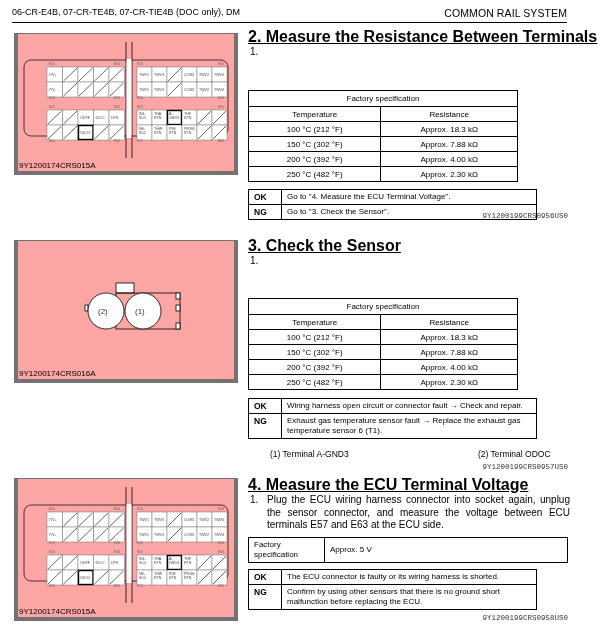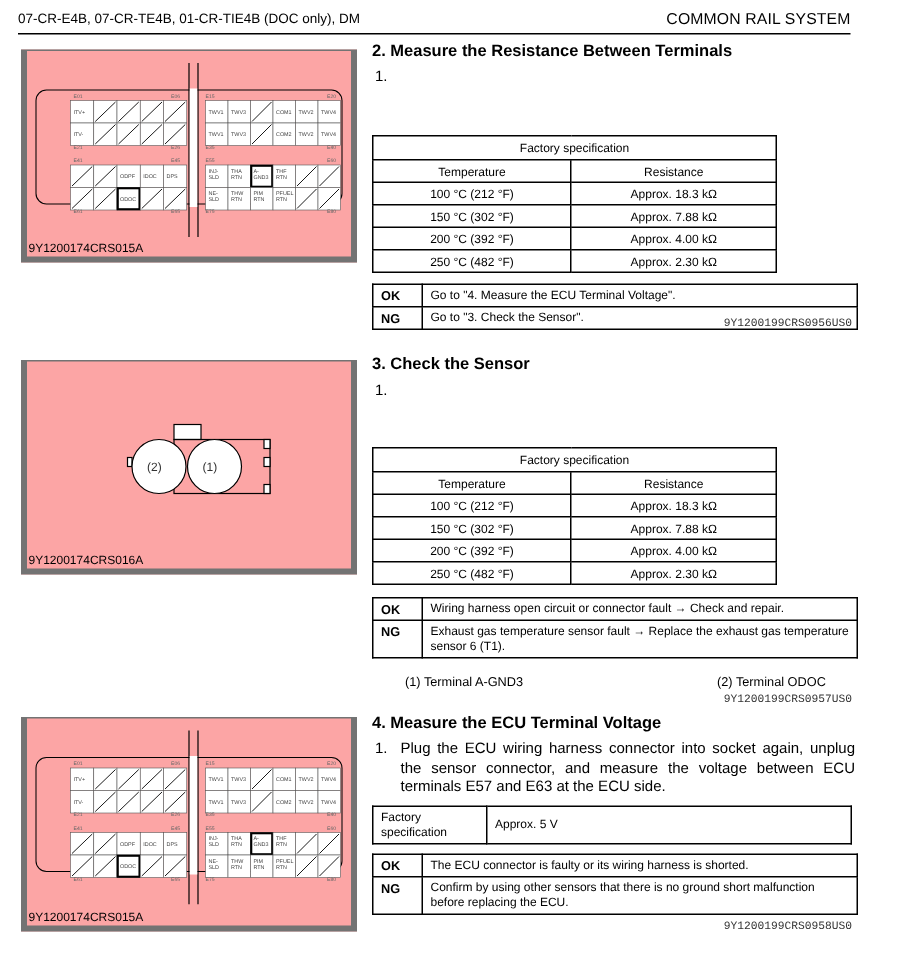--- a/index.html
+++ b/index.html
@@ -13,44 +13,44 @@
   .figbox .figcap { position: absolute; left: 1px; bottom: 1px; font-size: 8px; }
   .fig1 { top: 33px; height: 137px; }
   .fig2 { top: 240px; height: 138px; }
   .fig3 { top: 478px; height: 138px; }
 
   .ecu-svg text { font-family: "Liberation Sans", sans-serif; font-size: 3.6px; fill: #555; }
   .ecu-svg .pinlbl { font-size: 3.6px; fill: #444; }
   .ecu-svg .tlbl { font-size: 3.4px; fill: #666; }
 
   .sensor-svg text { font-family: "Liberation Sans", sans-serif; font-size: 8px; fill: #333; }
-  .sec-title { font-weight: bold; font-size: 11px; position: absolute; left: 248px; }
+  .sec-title { font-weight: bold; font-size: 16px; text-decoration: underline; position: absolute; left: 248px; }
   .step { position: absolute; left: 248px; width: 322px; font-size: 10px; line-height: 12.5px; }
   .step .num { position: absolute; left: 2px; top: 0; }
   .step .txt { position: absolute; left: 19px; right: 0; top: 0; text-align: justify; }
 
   table.spec { position: absolute; left: 248px; width: 270px; border-collapse: collapse; font-size: 8px; }
   table.spec td, table.spec th { border: 1px solid #000; font-weight: normal; text-align: center; height: 14px; padding: 0; }
   table.spec tr.top td { height: 15px; }
 
-  table.okng { position: absolute; left: 248px; width: 324px; border-collapse: collapse; font-size: 8px; }
+  table.okng { position: absolute; left: 248px; width: 289px; border-collapse: collapse; font-size: 8px; }
   table.okng td { border: 1px solid #000; padding: 2px 5px; vertical-align: top; text-align: left; line-height: 10px; }
   table.okng td.k { width: 22px; font-weight: bold; font-size: 8.5px; }
 
   .refcode { position: absolute; right: 33px; font-family: "Liberation Mono", monospace; font-size: 7.5px; color: #333; }
   .legend { position: absolute; font-size: 8.5px; padding-left: 20px; }
 
   table.fs { position: absolute; left: 248px; width: 320px; border-collapse: collapse; font-size: 8px; }
   table.fs td { border: 1px solid #000; padding: 2px 5px; text-align: left; line-height: 10px; }
   table.fs td.lbl { width: 65px; }
 </style>
 </head>
 <body>
 
-<div class="hdr-left">07-CR-E4B, 07-CR-TE4B, 01-CR-TIE4B (DOC only), DM</div>
+<div class="hdr-left">06-CR-E4B, 07-CR-TE4B, 07-CR-TIE4B (DOC only), DM</div>
 <div class="hdr-right">COMMON RAIL SYSTEM</div>
 <div class="hdr-rule"></div>
 
 <div class="figbox fig1">
   <div class="ecu-holder"><svg width="216" height="124" viewBox="0 0 216 124" class="ecu-svg">
         <rect x="6" y="26" width="204" height="76" rx="7" fill="none" stroke="#000" stroke-width="0.7"></rect>
         <line x1="108" y1="8" x2="108" y2="124" stroke="#000" stroke-width="0.8"></line>
         <line x1="114" y1="8" x2="114" y2="124" stroke="#000" stroke-width="0.8"></line>
         <rect x="108.5" y="25" width="5" height="79" fill="#fff"></rect>
         <rect x="29" y="33" width="15.5" height="15" fill="#fff" stroke="#555" stroke-width="0.4"></rect>

